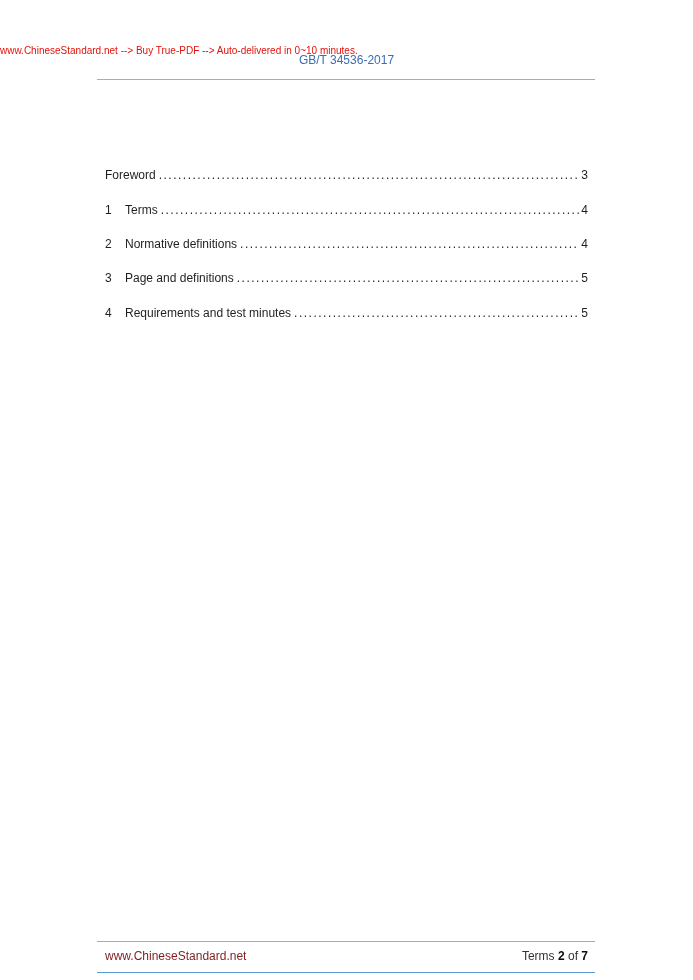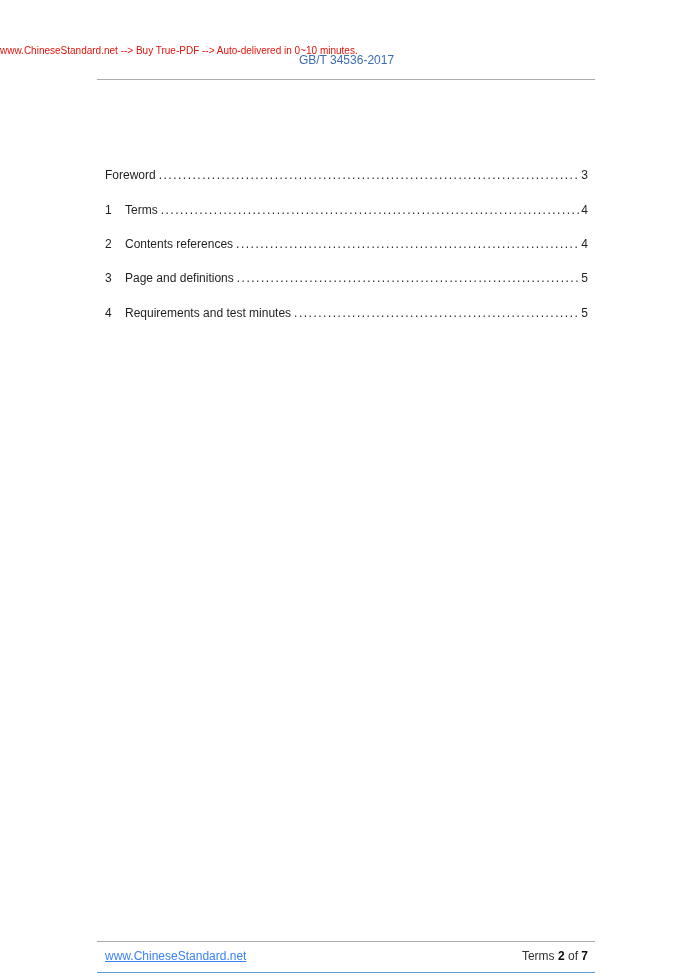--- a/index.html
+++ b/index.html
@@ -107,22 +107,21 @@
     position: absolute;
     top: 933px;
     left: 105px;
     width: 483px;
     display: flex;
     justify-content: space-between;
     align-items: baseline;
     font-size: 12px;
   }
   .footer-link {
-    color: #3b82f6;
-    text-decoration: underline;
+    color: #7f1d1d;
     cursor: pointer;
   }
   .footer-page {
     color: #333333;
   }
   .footer-page b {
     color: #0d0d0d;
   }
   .footer-accent {
     position: absolute;
@@ -153,21 +152,21 @@
 
     <div class="toc-row">
       <span class="toc-num">1</span>
       <span class="toc-label">Terms</span>
       <span class="toc-dots"></span>
       <span class="toc-page">4</span>
     </div>
 
     <div class="toc-row">
       <span class="toc-num">2</span>
-      <span class="toc-label">Contents references</span>
+      <span class="toc-label">Normative definitions</span>
       <span class="toc-dots"></span>
       <span class="toc-page">4</span>
     </div>
 
     <div class="toc-row">
       <span class="toc-num">3</span>
       <span class="toc-label">Page and definitions</span>
       <span class="toc-dots"></span>
       <span class="toc-page">5</span>
     </div>

